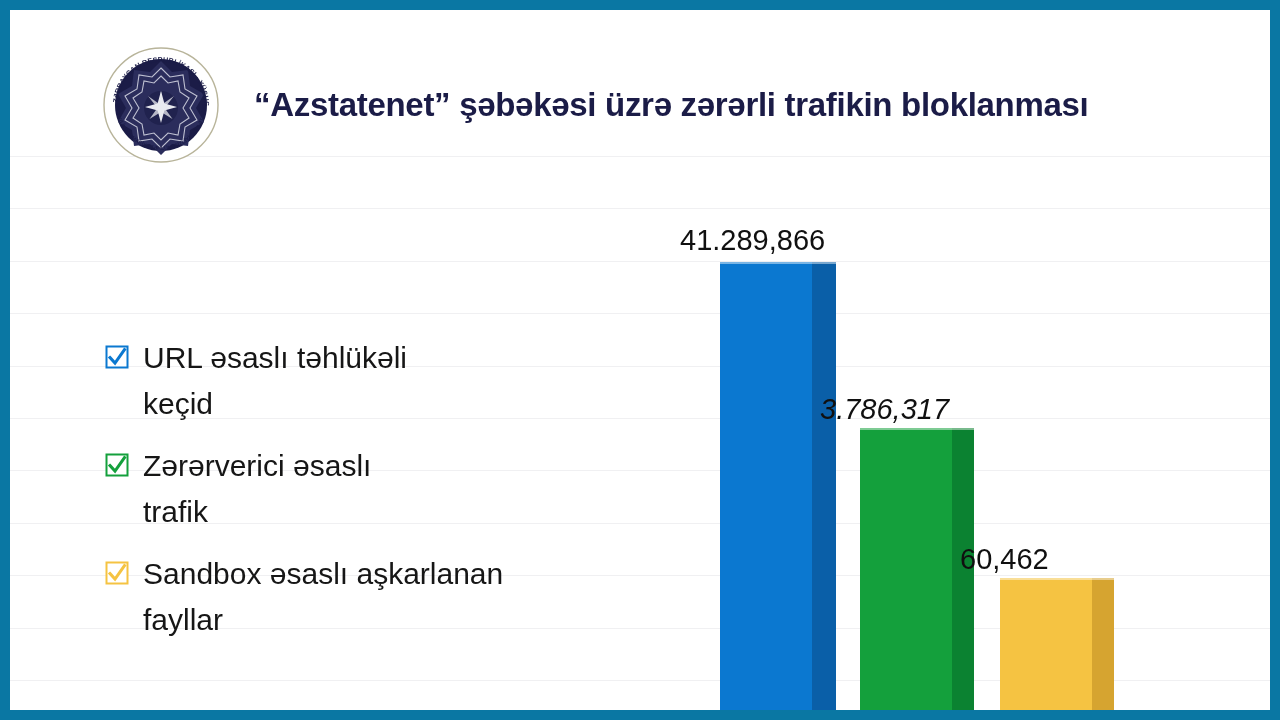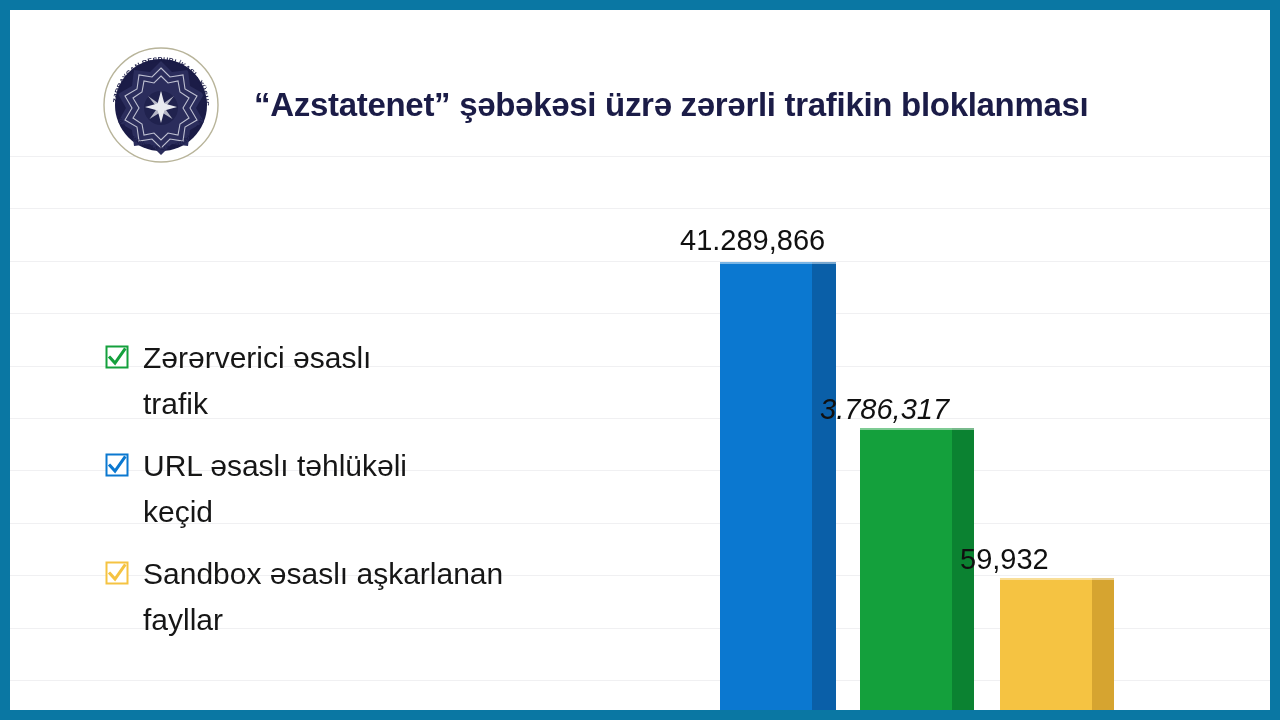--- a/index.html
+++ b/index.html
@@ -208,40 +208,40 @@
       </div>
 
       <div id="slide-title">“Azstatenet” şəbəkəsi üzrə zərərli trafikin bloklanması</div>
     </div>
 
     <div id="legend">
 
       <div class="legend-item">
         <span class="legend-check">
           <svg width="24" height="24" viewBox="0 0 24 24">
+            <rect x="1.5" y="1.5" width="21" height="21" fill="#ffffff" stroke="#0b78d0" stroke-width="2"></rect>
+            <path d="M5 12.5 L10 18 L19.5 4.5" fill="none" stroke="#0b78d0" stroke-width="3" stroke-linecap="square"></path>
+          </svg>
+        </span>
+        <span class="legend-label">
+          <span>URL əsaslı təhlükəli</span><br>
+          <span>keçid</span>
+        </span>
+      </div>
+
+      <div class="legend-item">
+        <span class="legend-check">
+          <svg width="24" height="24" viewBox="0 0 24 24">
             <rect x="1.5" y="1.5" width="21" height="21" fill="#ffffff" stroke="#14a03c" stroke-width="2"></rect>
             <path d="M5 12.5 L10 18 L19.5 4.5" fill="none" stroke="#14a03c" stroke-width="3" stroke-linecap="square"></path>
           </svg>
         </span>
         <span class="legend-label">
           <span>Zərərverici əsaslı</span><br>
           <span>trafik</span>
-        </span>
-      </div>
-
-      <div class="legend-item">
-        <span class="legend-check">
-          <svg width="24" height="24" viewBox="0 0 24 24">
-            <rect x="1.5" y="1.5" width="21" height="21" fill="#ffffff" stroke="#0b78d0" stroke-width="2"></rect>
-            <path d="M5 12.5 L10 18 L19.5 4.5" fill="none" stroke="#0b78d0" stroke-width="3" stroke-linecap="square"></path>
-          </svg>
-        </span>
-        <span class="legend-label">
-          <span>URL əsaslı təhlükəli</span><br>
-          <span>keçid</span>
         </span>
       </div>
 
       <div class="legend-item">
         <span class="legend-check">
           <svg width="24" height="24" viewBox="0 0 24 24">
             <rect x="1.5" y="1.5" width="21" height="21" fill="#ffffff" stroke="#f5c342" stroke-width="2"></rect>
             <path d="M5 12.5 L10 18 L19.5 4.5" fill="none" stroke="#f5c342" stroke-width="3" stroke-linecap="square"></path>
           </svg>
         </span>
@@ -264,17 +264,17 @@
           <div class="bar-front" style="background: rgb(20, 160, 60);"></div>
           <div class="bar-side" style="width: 22px; background: rgb(11, 130, 49);"></div>
           <div class="bar-highlight" style="background: rgba(255, 255, 255, 0.45);"></div>
         </div>
         <div class="bar-value" style="left: 810px; width: 194px; top: 383px; font-style: italic;">3.786,317</div>
         <div class="bar-group" style="left: 990px; width: 114px; height: 132px;">
           <div class="bar-front" style="background: rgb(245, 195, 66);"></div>
           <div class="bar-side" style="width: 22px; background: rgb(214, 164, 48);"></div>
           <div class="bar-highlight" style="background: rgba(255, 255, 255, 0.45);"></div>
         </div>
-        <div class="bar-value" style="left: 950px; width: 194px; top: 533px;">59,932</div>
+        <div class="bar-value" style="left: 950px; width: 194px; top: 533px;">60,462</div>
       </div>
 
   </div>
 </div>
 
 </body></html>

